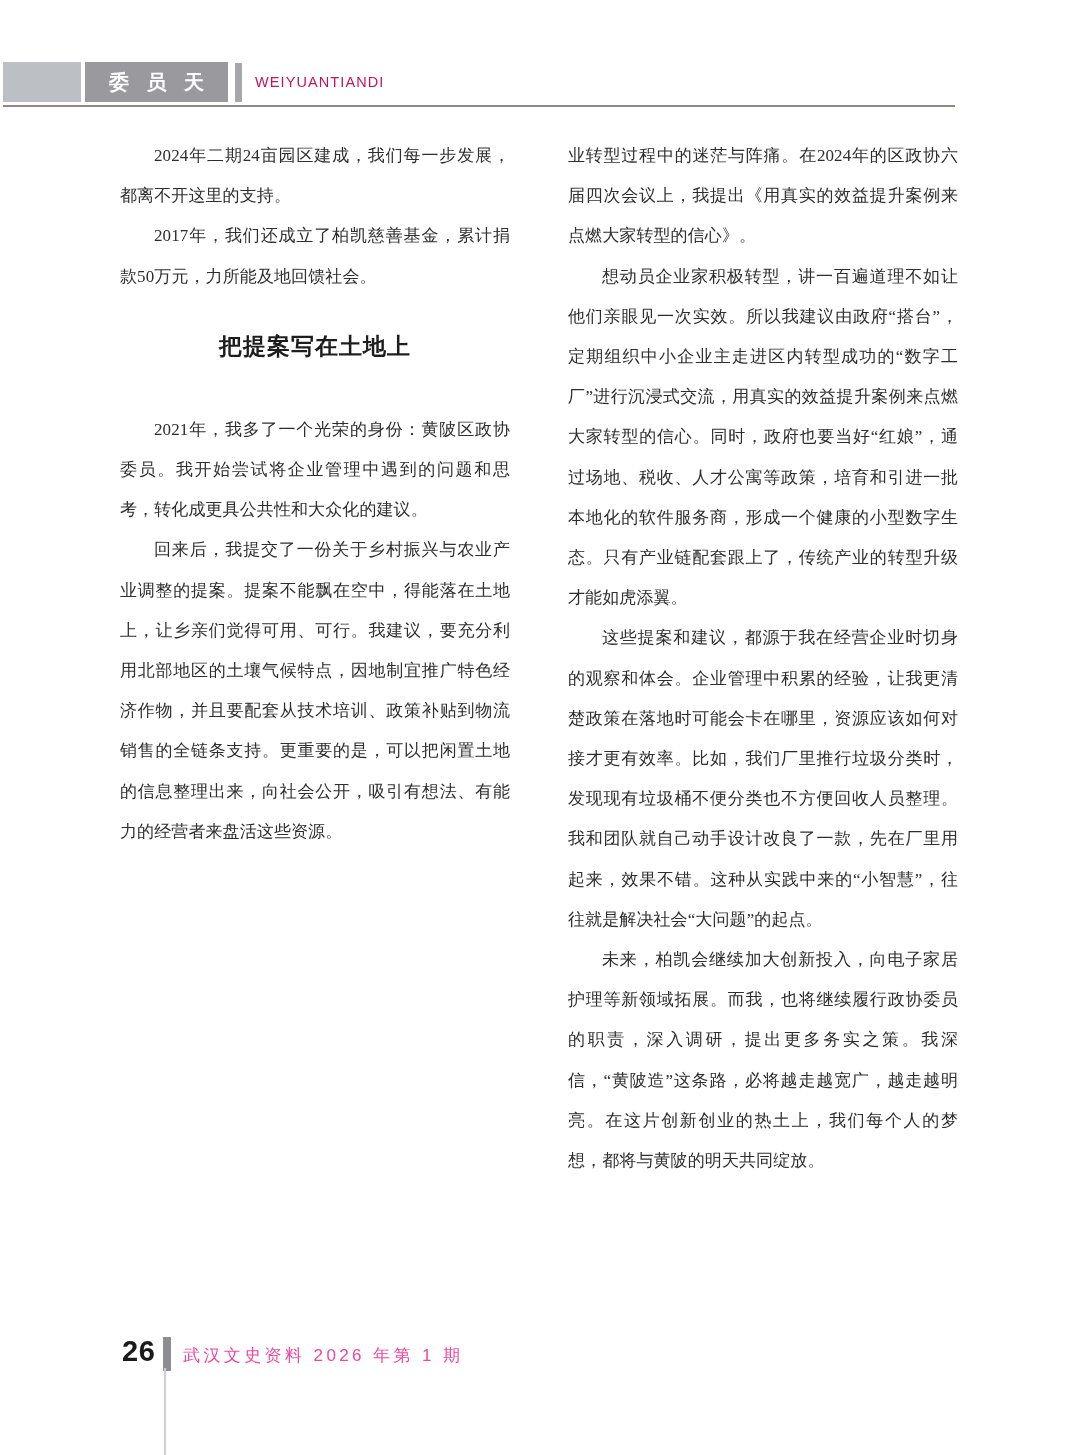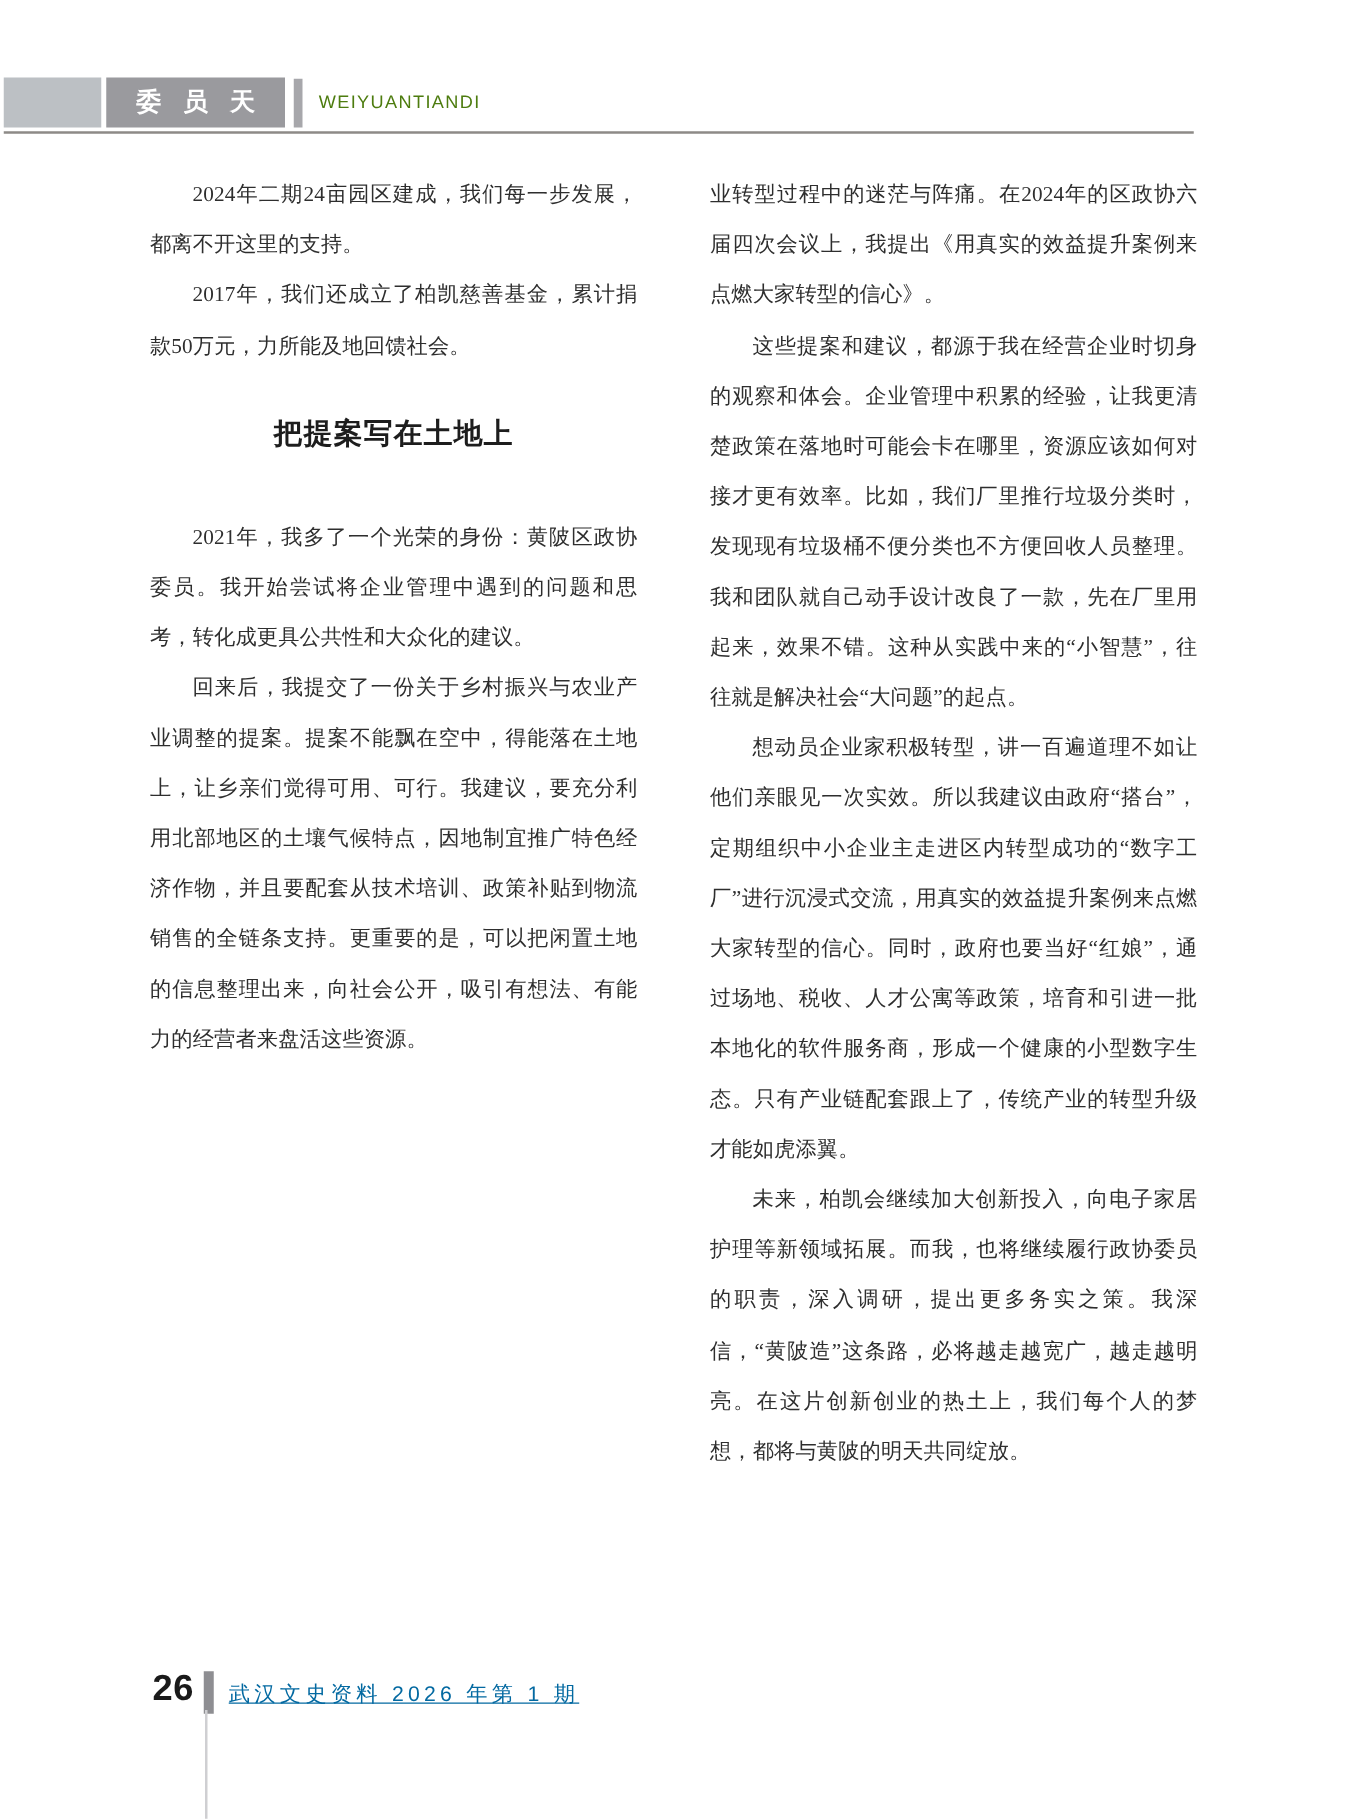--- a/index.html
+++ b/index.html
@@ -59,21 +59,21 @@
     height: 39px;
     background: #a7a7ab;
   }
   .head-pinyin {
     position: absolute;
     left: 255px;
     top: 12px;
     font-family: "Liberation Sans", "DejaVu Sans", sans-serif;
     font-size: 14.5px;
     letter-spacing: 1.1px;
-    color: #4d7c0f;
+    color: #be185d;
   }
   #head-rule {
     position: absolute;
     left: 3px;
     top: 105px;
     width: 952px;
     height: 2px;
     background: #8d8a87;
   }
 
@@ -141,22 +141,21 @@
     height: 34px;
     background: #8e8e92;
   }
   #footer-text {
     position: absolute;
     left: 183px;
     top: 9px;
     font-family: "Liberation Sans", "DejaVu Sans", sans-serif;
     font-size: 17px;
     letter-spacing: 3.4px;
-    color: #0369a1;
-    text-decoration: underline;
+    color: #ec4899;
   }
   #footer-vrule {
     position: absolute;
     left: 164px;
     top: 1368px;
     width: 2px;
     height: 87px;
     background: #cfcfd2;
   }
 </style>
@@ -181,22 +180,22 @@
 
     <h2 class="section-title">把提案写在土地上</h2>
 
     <p class="para">2021年，我多了一个光荣的身份：黄陂区政协委员。我开始尝试将企业管理中遇到的问题和思考，转化成更具公共性和大众化的建议。</p>
     <p class="para">回来后，我提交了一份关于乡村振兴与农业产业调整的提案。提案不能飘在空中，得能落在土地上，让乡亲们觉得可用、可行。我建议，要充分利用北部地区的土壤气候特点，因地制宜推广特色经济作物，并且要配套从技术培训、政策补贴到物流销售的全链条支持。更重要的是，可以把闲置土地的信息整理出来，向社会公开，吸引有想法、有能力的经营者来盘活这些资源。</p>
 
   </div>
 
   <div class="column" id="col-right">
     <p class="para no-indent">业转型过程中的迷茫与阵痛。在2024年的区政协六届四次会议上，我提出《用真实的效益提升案例来点燃大家转型的信心》。</p>
+    <p class="para">想动员企业家积极转型，讲一百遍道理不如让他们亲眼见一次实效。所以我建议由政府“搭台”，定期组织中小企业主走进区内转型成功的“数字工厂”进行沉浸式交流，用真实的效益提升案例来点燃大家转型的信心。同时，政府也要当好“红娘”，通过场地、税收、人才公寓等政策，培育和引进一批本地化的软件服务商，形成一个健康的小型数字生态。只有产业链配套跟上了，传统产业的转型升级才能如虎添翼。</p>
     <p class="para">这些提案和建议，都源于我在经营企业时切身的观察和体会。企业管理中积累的经验，让我更清楚政策在落地时可能会卡在哪里，资源应该如何对接才更有效率。比如，我们厂里推行垃圾分类时，发现现有垃圾桶不便分类也不方便回收人员整理。我和团队就自己动手设计改良了一款，先在厂里用起来，效果不错。这种从实践中来的“小智慧”，往往就是解决社会“大问题”的起点。</p>
-    <p class="para">想动员企业家积极转型，讲一百遍道理不如让他们亲眼见一次实效。所以我建议由政府“搭台”，定期组织中小企业主走进区内转型成功的“数字工厂”进行沉浸式交流，用真实的效益提升案例来点燃大家转型的信心。同时，政府也要当好“红娘”，通过场地、税收、人才公寓等政策，培育和引进一批本地化的软件服务商，形成一个健康的小型数字生态。只有产业链配套跟上了，传统产业的转型升级才能如虎添翼。</p>
     <p class="para">未来，柏凯会继续加大创新投入，向电子家居护理等新领域拓展。而我，也将继续履行政协委员的职责，深入调研，提出更多务实之策。我深信，“黄陂造”这条路，必将越走越宽广，越走越明亮。在这片创新创业的热土上，我们每个人的梦想，都将与黄陂的明天共同绽放。</p>
   </div>
 
 </div>
 
 <div id="footer">
   <div id="page-number">26</div>
   <div id="footer-tick"></div>
   <div id="footer-text">武汉文史资料 2026 年第 1 期</div>
 </div>

